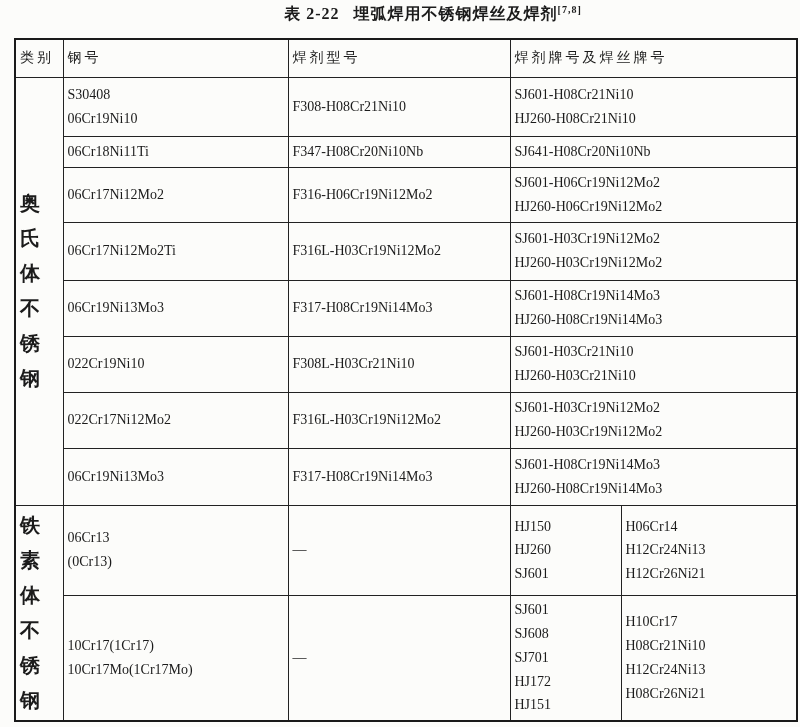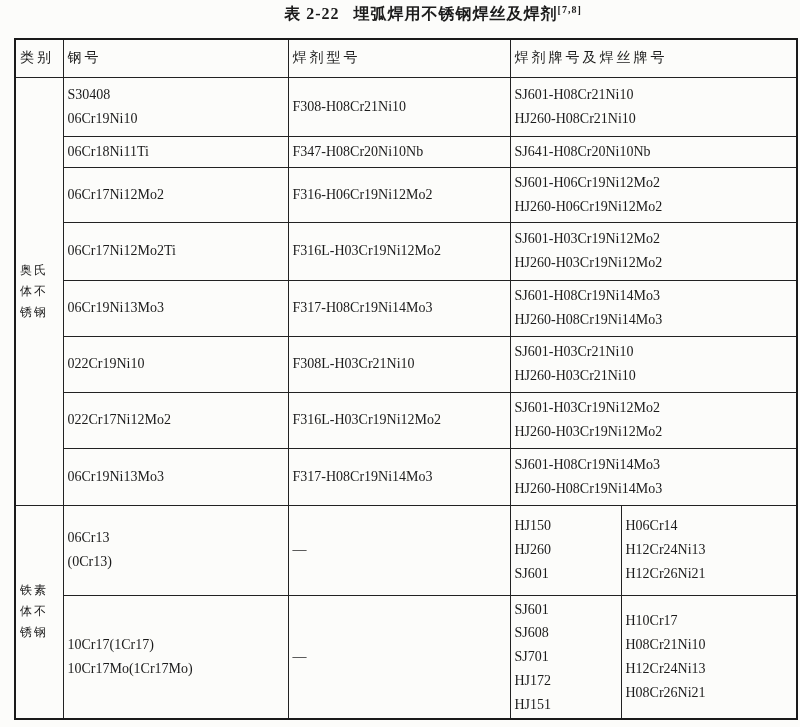--- a/index.html
+++ b/index.html
@@ -25,22 +25,22 @@
   td, th {
     border: 1.5px solid #222;
     text-align: left; vertical-align: middle;
     font-size: 14px; font-weight: normal;
     padding: 2px 4px;
   }
   table { border: 2px solid #1a1a1a; }
   th { letter-spacing: 3px; }
   .lines { white-space: pre-line; line-height: 1.7; }
   .cat {
-    font-weight: normal; letter-spacing: 2px;
-    white-space: pre-line; line-height: 1.75; font-size: 12px;
+    font-weight: bold; letter-spacing: 2px;
+    white-space: pre-line; line-height: 1.75; font-size: 20px;
   }
   .watermark {
     position: absolute; left: 278px; top: 516px; width: 300px;
     text-align: center; pointer-events: none;
     font-family: "Liberation Sans", "DejaVu Sans", sans-serif;
     color: rgba(156, 175, 228, 0.85); z-index: 5;
   }
   .watermark .wm1 { font-size: 25px; letter-spacing: 16px; font-weight: 400; }
   .watermark .wm2 { font-size: 30px; letter-spacing: 5px; font-weight: 300; margin-top: 3px; }
 </style>

